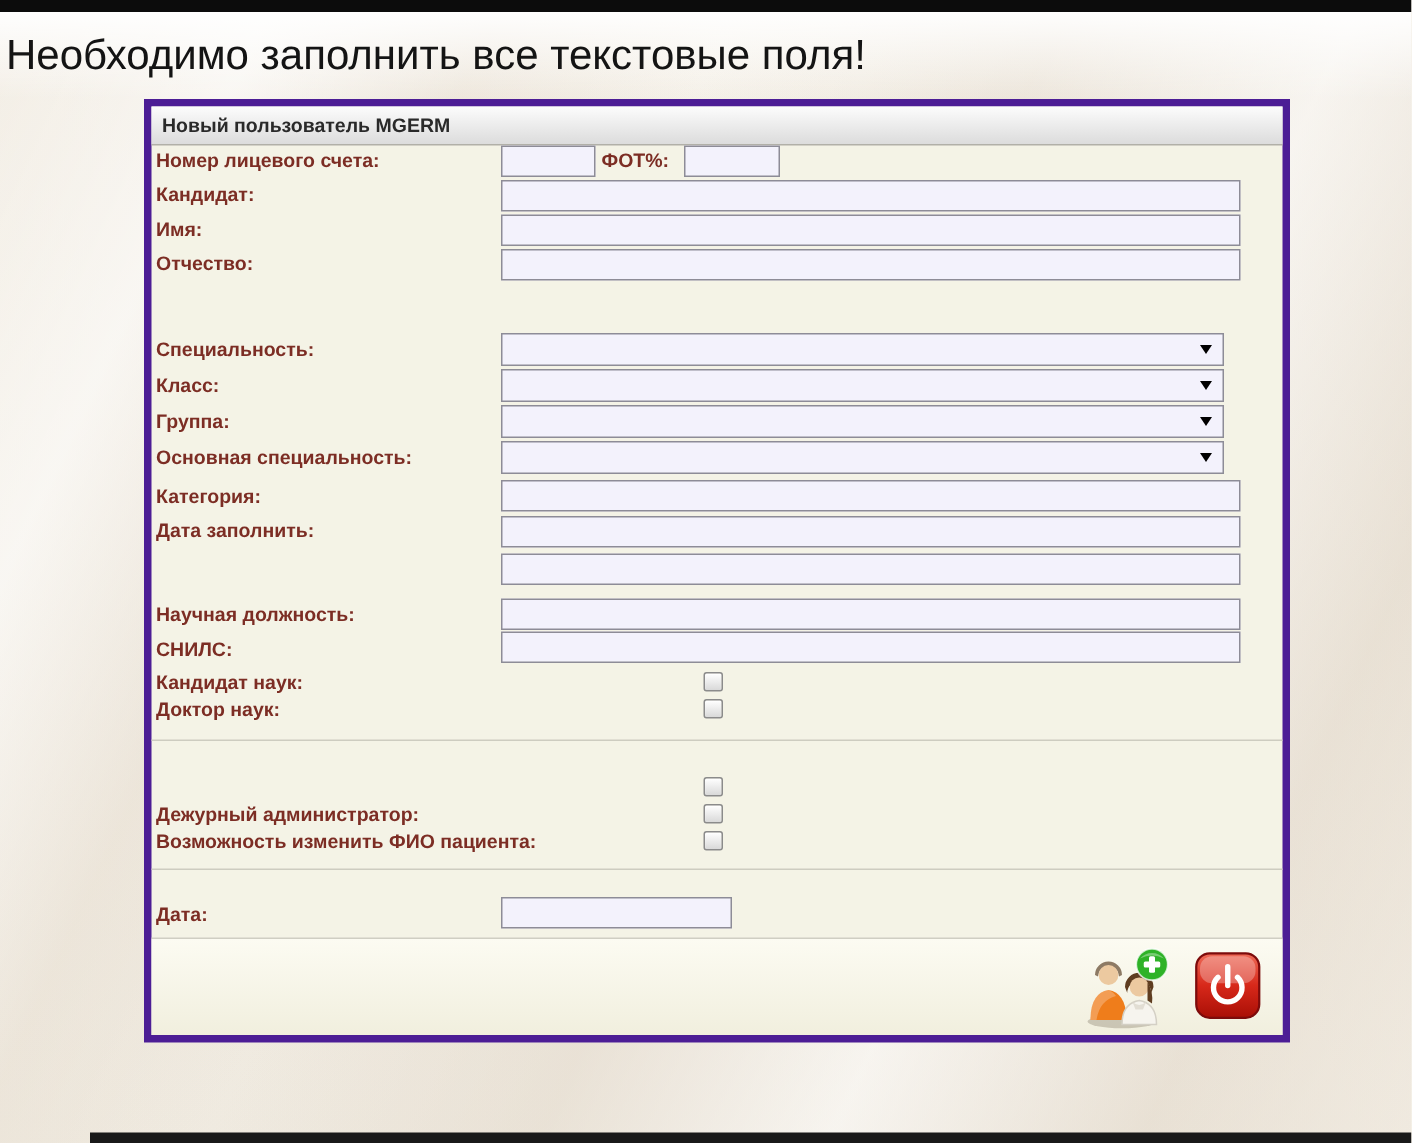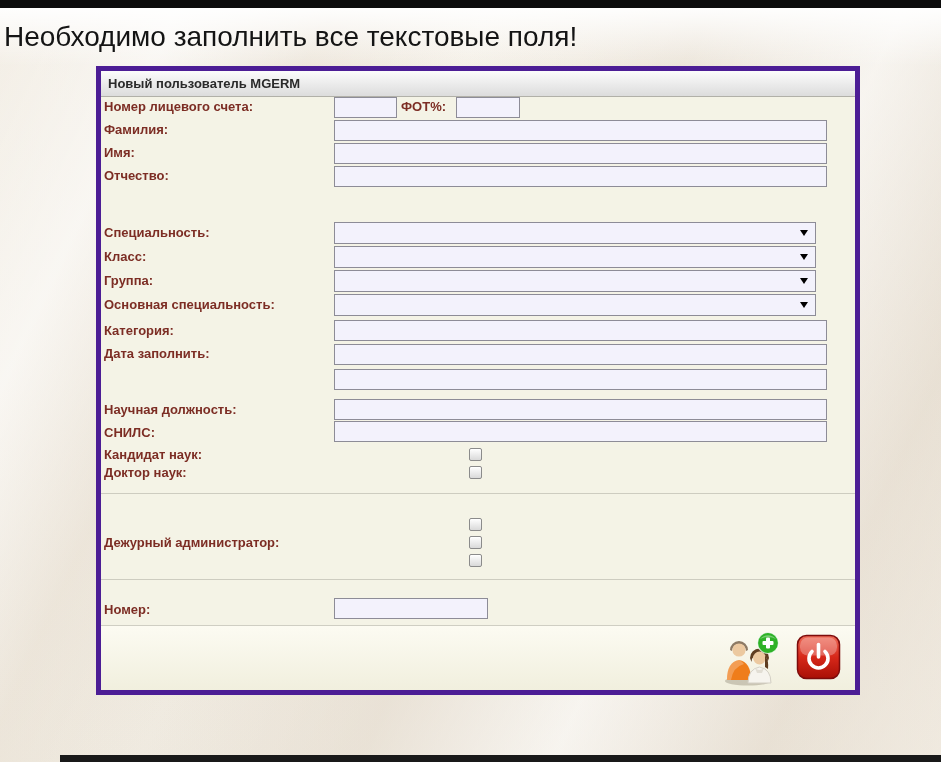--- a/index.html
+++ b/index.html
@@ -74,21 +74,21 @@
 
 <div class="panel">
   <div class="panel-header">Новый пользователь MGERM</div>
   <div class="panel-body">
 
     <div class="lbl l-account">Номер лицевого счета:</div>
     <input class="txt i-account" value="" style="">
     <div class="lbl l-fot">ФОТ%:</div>
     <input class="txt i-fot" value="" style="">
 
-    <div class="lbl l-lastname">Фамилия:</div>
+    <div class="lbl l-lastname">Кандидат:</div>
     <input class="txt i-lastname" value="" style="">
 
     <div class="lbl l-firstname">Имя:</div>
     <input class="txt i-firstname" value="" style="">
 
     <div class="lbl l-middlename">Отчество:</div>
     <input class="txt i-middlename" value="" style="">
 
     <div class="lbl l-department">Специальность:</div>
     <div class="sel s-department">
@@ -130,25 +130,26 @@
     <div class="lbl l-doctor">Доктор наук:</div>
     <span class="cbx c-doctor" aria-checked="false"></span>
 
     <div class="divider d-1"></div>
 
     <span class="cbx c-head" aria-checked="false"></span>
 
     <div class="lbl l-duty">Дежурный администратор:</div>
     <span class="cbx c-duty" aria-checked="false"></span>
 
+    <div class="lbl l-editfio">Возможность изменить ФИО пациента:</div>
     <span class="cbx c-editfio" aria-checked="false"></span>
 
     <div class="divider d-2"></div>
 
-    <div class="lbl l-login">Номер:</div>
+    <div class="lbl l-login">Дата:</div>
     <input class="txt i-login" value="" style="">
 
     <div class="panel-footer">
       <button class="btn-icon btn-add">
         <svg width="60" height="56" viewBox="0 0 60 56">
           <ellipse cx="27" cy="50" rx="23" ry="4.5" fill="rgba(110,100,80,0.30)"></ellipse>
 
           <path d="M9,19 a9,9 0 0 1 18,0 l-2,1 a7,7 0 0 0 -14,0 Z" fill="#8d7a64"></path>
           <circle cx="18" cy="19" r="6.6" fill="#ecc9a0"></circle>
           <path d="M6,49 Q6,31 18,29 Q30,31 30,49 Z" fill="#ef7d1b"></path>

